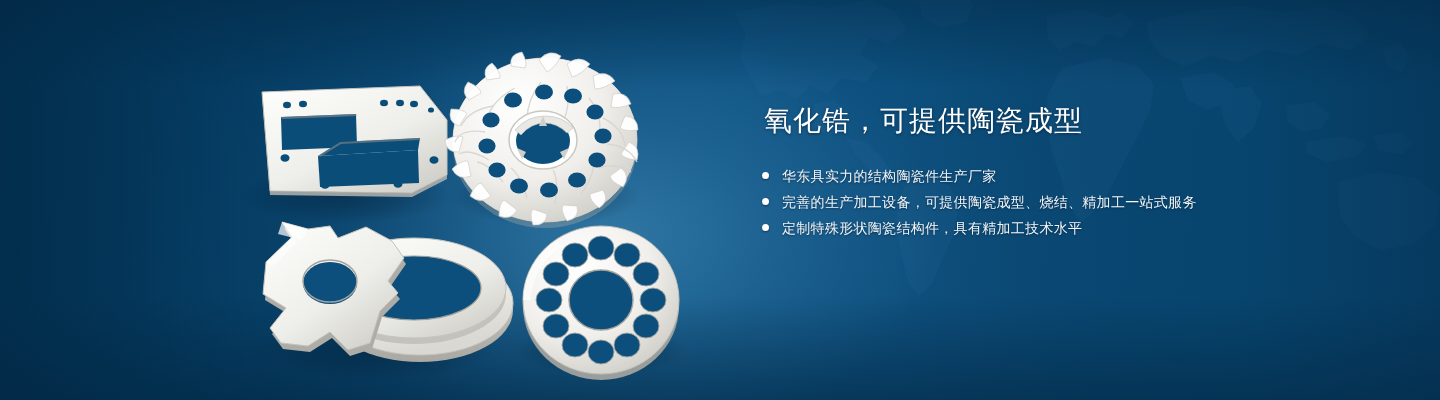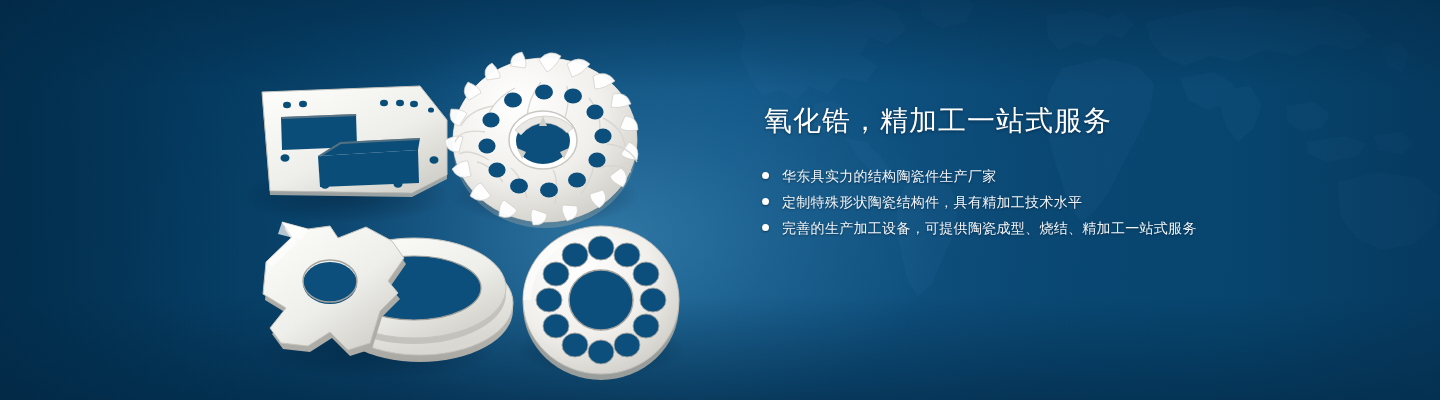--- a/index.html
+++ b/index.html
@@ -312,36 +312,36 @@
           <ellipse cx="-45" cy="-26" rx="13" ry="12"></ellipse>
           <ellipse cx="-26" cy="-45" rx="13" ry="12"></ellipse>
         </g>
         <path d="M-78 0 a78 74 0 0 1 34 -60 l5 6 a70 66 0 0 0 -31 54 z" fill="#ffffff" opacity="0.6"></path>
       </g>
     </svg>
   </div>
 
   <div class="copy">
 
-    <h1 class="title">氧化锆，精加工一站式服务</h1>
+    <h1 class="title">氧化锆，可提供陶瓷成型</h1>
 
     <ul class="bullets">
 
       <li class="bullet">
         <span class="dot"></span>
         <span class="bullet-text">华东具实力的结构陶瓷件生产厂家</span>
       </li>
 
 
       <li class="bullet">
         <span class="dot"></span>
+        <span class="bullet-text">完善的生产加工设备，可提供陶瓷成型、烧结、精加工一站式服务</span>
+      </li>
+
+      <li class="bullet">
+        <span class="dot"></span>
         <span class="bullet-text">定制特殊形状陶瓷结构件，具有精加工技术水平</span>
       </li>
 
-      <li class="bullet">
-        <span class="dot"></span>
-        <span class="bullet-text">完善的生产加工设备，可提供陶瓷成型、烧结、精加工一站式服务</span>
-      </li>
-
     </ul>
   </div>
 
 </div>
 
 </body></html>

